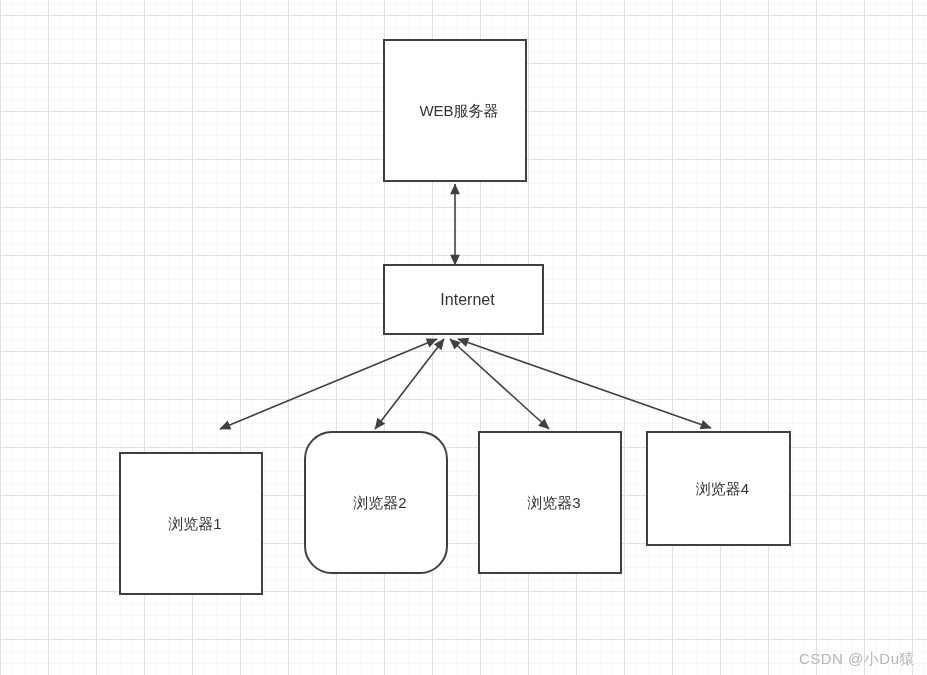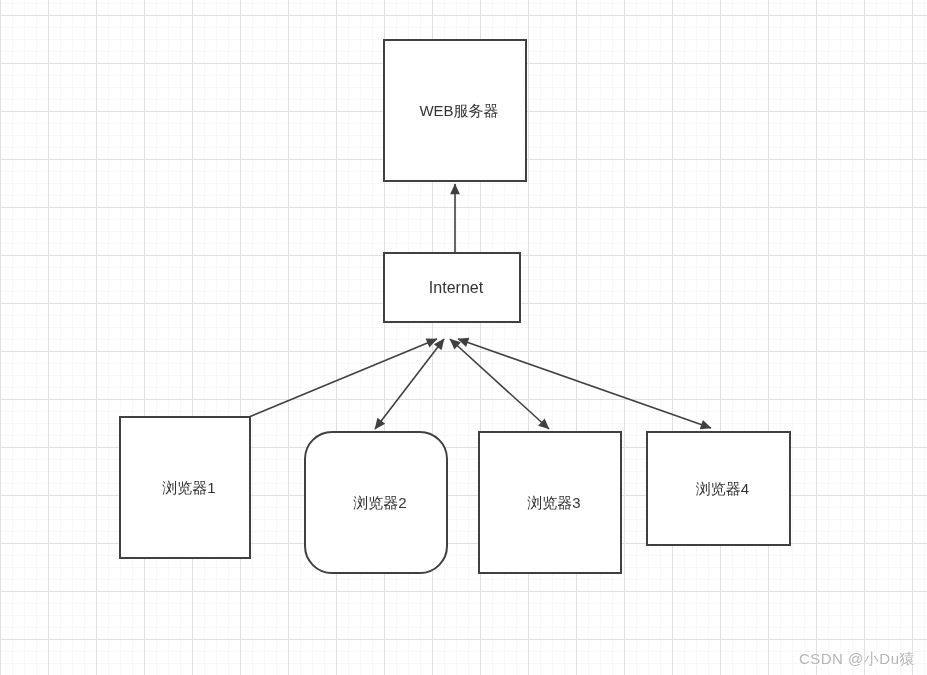--- a/index.html
+++ b/index.html
@@ -44,22 +44,22 @@
     text-align: center;
     padding-left: 8px;
   }
   .node-label {
     font-size: 15px;
     color: #333333;
     line-height: 1.2;
   }
   .node-internet .node-label { font-size: 16px; }
   .node-web      { left: 383px; top: 39px;  width: 144px; height: 143px; }
-  .node-internet { left: 383px; top: 252px; width: 138px; height: 71px;  }
-  .node-b1       { left: 119px; top: 416px; width: 132px; height: 143px; }
+  .node-internet { left: 383px; top: 264px; width: 161px; height: 71px;  }
+  .node-b1       { left: 119px; top: 452px; width: 144px; height: 143px; }
   .node-b2       { left: 304px; top: 431px; width: 144px; height: 143px; border-radius: 28px; }
   .node-b3       { left: 478px; top: 431px; width: 144px; height: 143px; }
   .node-b4       { left: 646px; top: 431px; width: 145px; height: 115px; }
   .watermark {
     position: absolute;
     right: 12px;
     bottom: 6px;
     z-index: 3;
     font-size: 15px;
     color: #b5b5b5;

